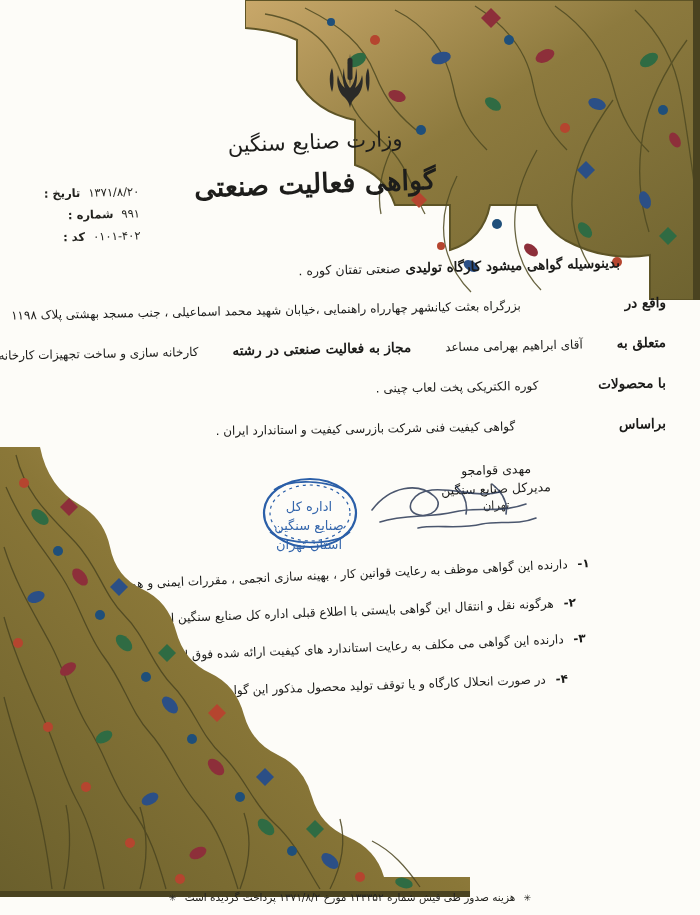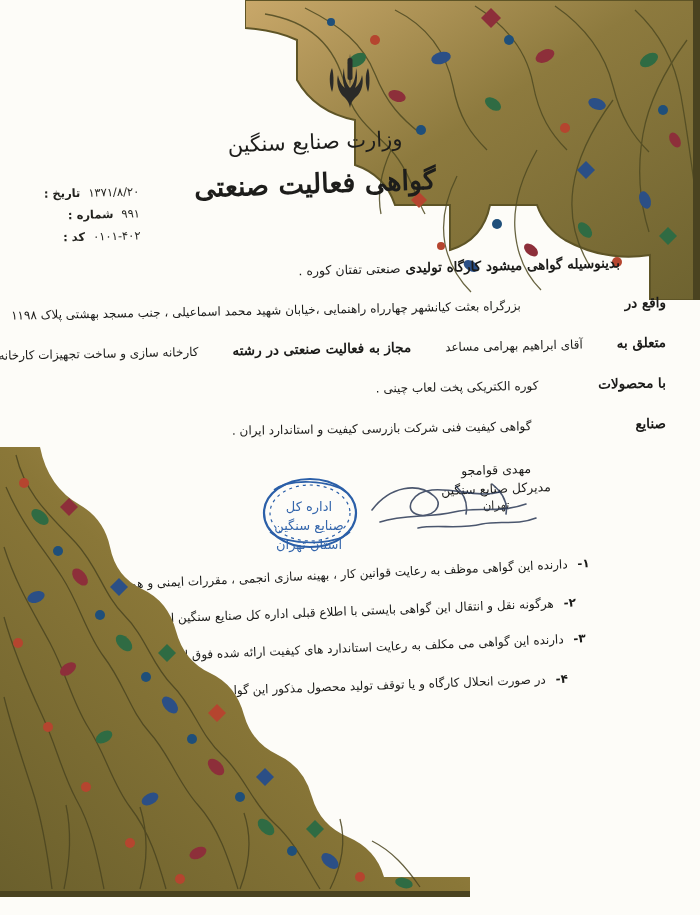--- a/index.html
+++ b/index.html
@@ -330,21 +330,21 @@
       <span class="val">کارخانه سازی و ساخت تجهیزات کارخانه .</span>
     </div>
 
     <div class="line l4">
       <span class="lbl">با محصولات</span>
       <span class="gap-m"></span>
       <span class="val">کوره الکتریکی پخت لعاب چینی .</span>
     </div>
 
     <div class="line l5">
-      <span class="lbl">صنایع</span>
+      <span class="lbl">براساس</span>
       <span class="gap-l"></span>
       <span class="val">گواهی کیفیت فنی شرکت بازرسی کیفیت و استاندارد ایران .</span>
     </div>
   </div>
 
   <div class="sign-zone">
     <div class="sign-name">مهدی قوامجو</div>
     <div class="sign-role">مدیرکل صنایع سنگین</div>
     <div class="sign-city">تهران</div>
   </div>
@@ -439,14 +439,19 @@
       <path d="M60,60 l9,-9 l9,9 l-9,9 z" fill="#8d2f3a"></path>
       <path d="M110,140 l9,-9 l9,9 l-9,9 z" fill="#2b4f86"></path>
       <path d="M158,206 l9,-9 l9,9 l-9,9 z" fill="#2f6b43"></path>
       <path d="M208,266 l9,-9 l9,9 l-9,9 z" fill="#b5452f"></path>
       <path d="M256,330 l9,-9 l9,9 l-9,9 z" fill="#2b4f86"></path>
       <path d="M306,382 l9,-9 l9,9 l-9,9 z" fill="#2f6b43"></path>
     </g>
     <path d="M0,444 L470,444 L470,450 L0,450 Z" fill="#4a4320"></path>
   </svg>
 
+  <div class="footer">
+    <span class="star">✳</span>
+    <span>هزینه صدور طی فیش شماره ۱۳۳۳۵۲ مورخ ۱۳۷۱/۸/۲ پرداخت گردیده است</span>
+    <span class="star">✳</span>
+  </div>
 
 </div>
 
 </body></html>

